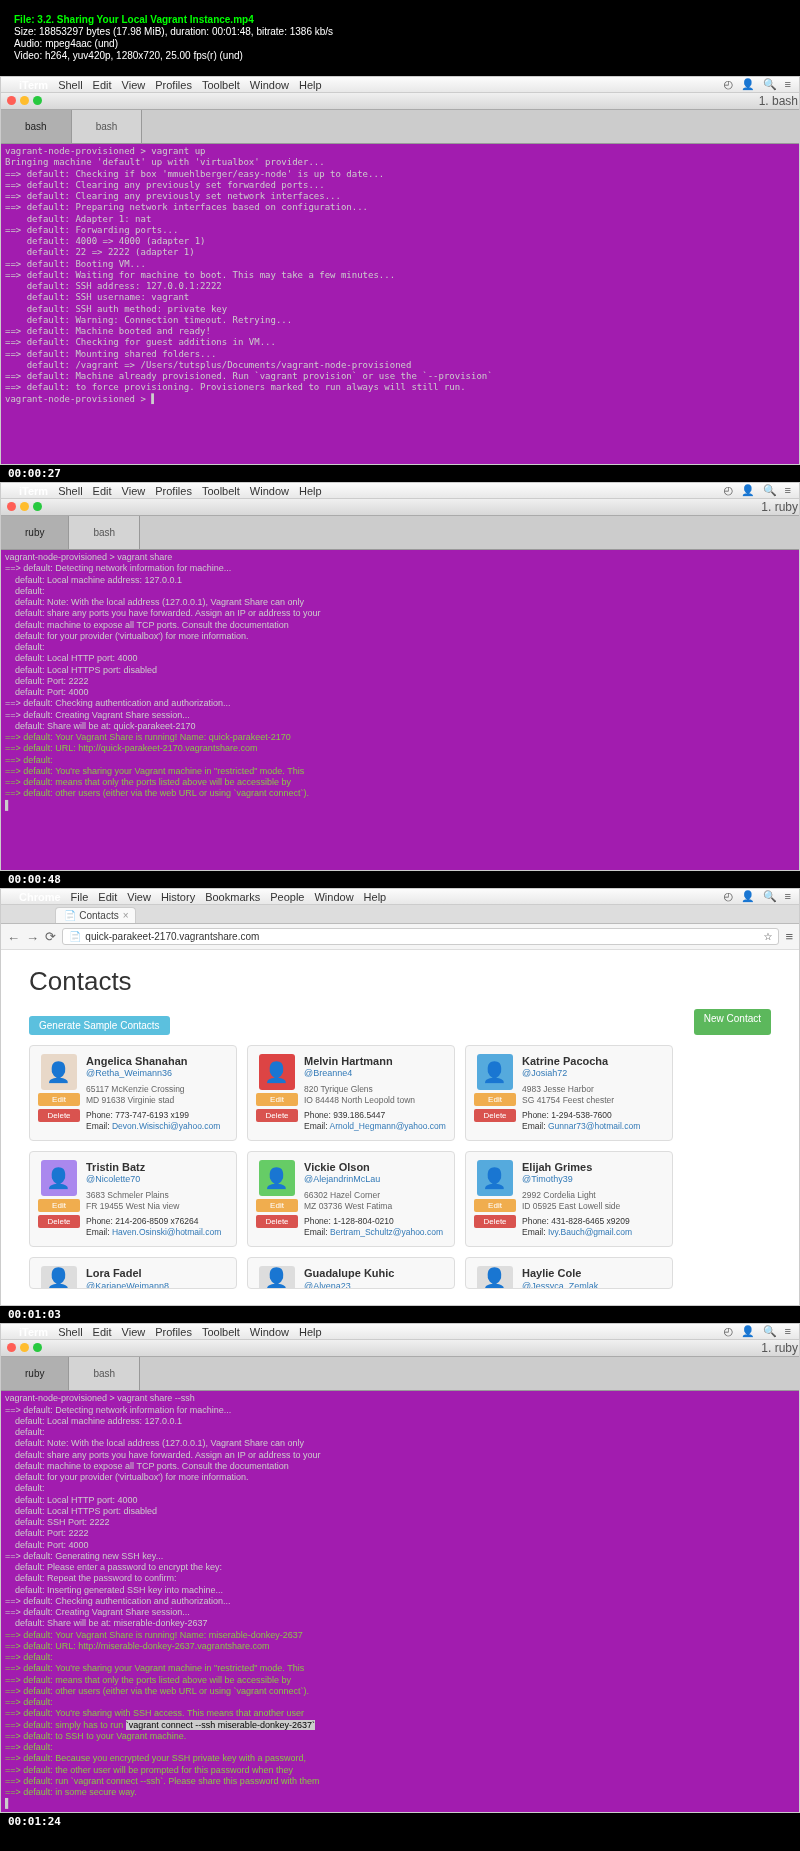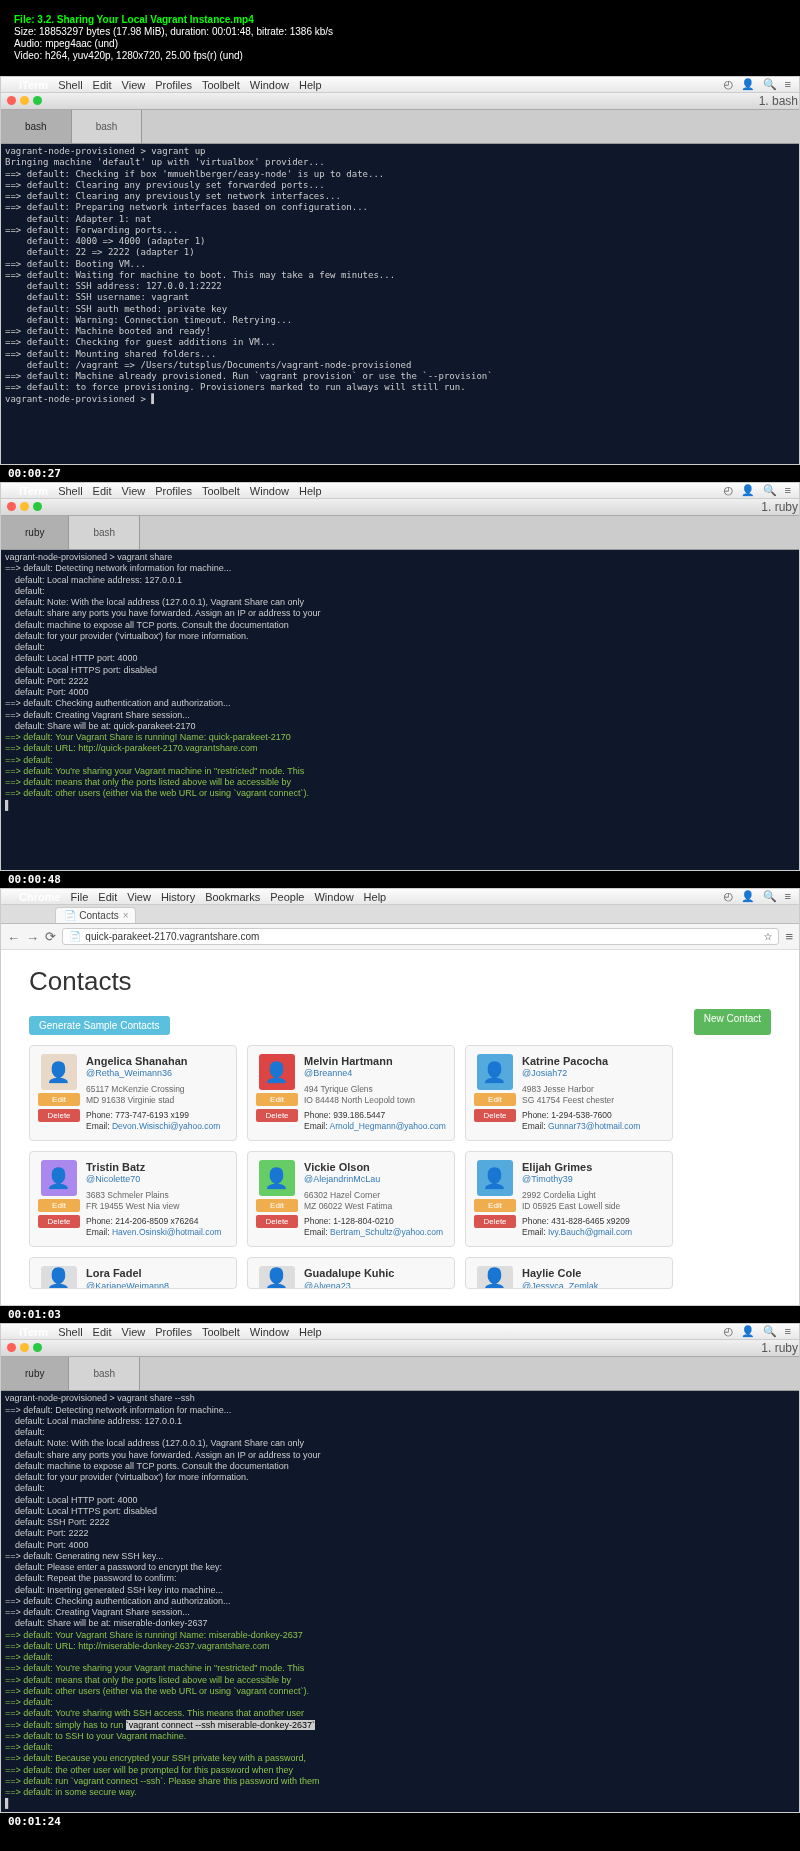--- a/index.html
+++ b/index.html
@@ -15,21 +15,21 @@
 .mac-menubar .right { margin-left: auto; display: flex; gap: 8px; color: #555; font-size: 11px; }
 .title-bar { text-align: right; font-size: 12px; padding: 1px; background: linear-gradient(#f0f0f0, #d8d8d8); border-bottom: 1px solid #aaa; color: #555; position: relative; }
 .traffic { position: absolute; left: 6px; top: 3px; display: flex; gap: 4px; }
 .traffic span { width: 9px; height: 9px; border-radius: 50%; display: inline-block; }
 .traffic .r { background: #ff5f56; }
 .traffic .y { background: #ffbd2e; }
 .traffic .g { background: #27c93f; }
 .tab-bar { display: flex; background: #ccc; border-bottom: 1px solid #999; }
 .tab { padding: 11px 24px; font-size: 10px; border-right: 1px solid #999; background: #d4d4d4; color: #555; }
 .tab.active { background: #b0b0b0; color: #222; }
-.terminal { background: #0f172a; color: #ccc; font-family: Menlo, Monaco, monospace; font-size: 9px; line-height: 1.25; padding: 2px 4px; min-height: 300px; white-space: pre; overflow: hidden; }
+.terminal { background: #a21caf; color: #ccc; font-family: Menlo, Monaco, monospace; font-size: 9px; line-height: 1.25; padding: 2px 4px; min-height: 300px; white-space: pre; overflow: hidden; }
 .terminal .green { color: #8bc34a; }
 .terminal .hl { background: #ccc; color: #000; }
 .browser-toolbar { background: #f5f5f5; padding: 4px 6px; display: flex; align-items: center; gap: 6px; border-bottom: 1px solid #ddd; }
 .browser-toolbar .nav-btn { color: #666; font-size: 13px; }
 .browser-toolbar .url-bar { flex: 1; background: #fff; border: 1px solid #ccc; border-radius: 3px; padding: 2px 6px; font-size: 10px; color: #333; display: flex; align-items: center; gap: 4px; }
 .browser-tabs { display: flex; background: #ddd; border-bottom: 1px solid #bbb; padding-top: 2px; position: relative; }
 .browser-tab { background: #f9f9f9; padding: 2px 16px 2px 8px; font-size: 10px; border: 1px solid #ccc; border-bottom: none; border-top-left-radius: 4px; border-top-right-radius: 4px; margin-left: 4px; position: relative; color: #444; }
 .browser-tab .close { position: absolute; right: 6px; top: 2px; color: #999; }
 .page { background: #fff; color: #333; padding: 16px 28px; min-height: 340px; }
 .page h1 { font-size: 26px; font-weight: normal; color: #333; margin-bottom: 12px; }
@@ -233,21 +233,21 @@
         </div>
         <div class="card" style="overflow: hidden;">
     <div class="left">
       <div class="avatar" style="background:#d44">👤</div>
       <div class="btn-edit">Edit</div>
       <div class="btn-del">Delete</div>
     </div>
     <div class="info">
       <div class="name">Melvin Hartmann</div>
       <div class="handle">@Breanne4</div>
-      <div class="addr">494 Tyrique Glens</div>
+      <div class="addr">820 Tyrique Glens</div>
       <div class="addr">IO 84448 North Leopold town</div>
       <div class="phone">Phone: 939.186.5447</div>
       <div class="email">Email: <a>Arnold_Hegmann@yahoo.com</a></div>
     </div>
         </div>
         <div class="card" style="overflow: hidden;">
     <div class="left">
       <div class="avatar" style="background:#5ad">👤</div>
       <div class="btn-edit">Edit</div>
       <div class="btn-del">Delete</div>
@@ -279,21 +279,21 @@
         <div class="card" style="overflow: hidden;">
     <div class="left">
       <div class="avatar" style="background:#6c6">👤</div>
       <div class="btn-edit">Edit</div>
       <div class="btn-del">Delete</div>
     </div>
     <div class="info">
       <div class="name">Vickie Olson</div>
       <div class="handle">@AlejandrinMcLau</div>
       <div class="addr">66302 Hazel Corner</div>
-      <div class="addr">MZ 06022 West Fatima</div>
+      <div class="addr">MZ 03736 West Fatima</div>
       <div class="phone">Phone: 1-128-804-0210</div>
       <div class="email">Email: <a>Bertram_Schultz@yahoo.com</a></div>
     </div>
         </div>
         <div class="card" style="overflow: hidden;">
     <div class="left">
       <div class="avatar" style="background:#5ad">👤</div>
       <div class="btn-edit">Edit</div>
       <div class="btn-del">Delete</div>
     </div>

